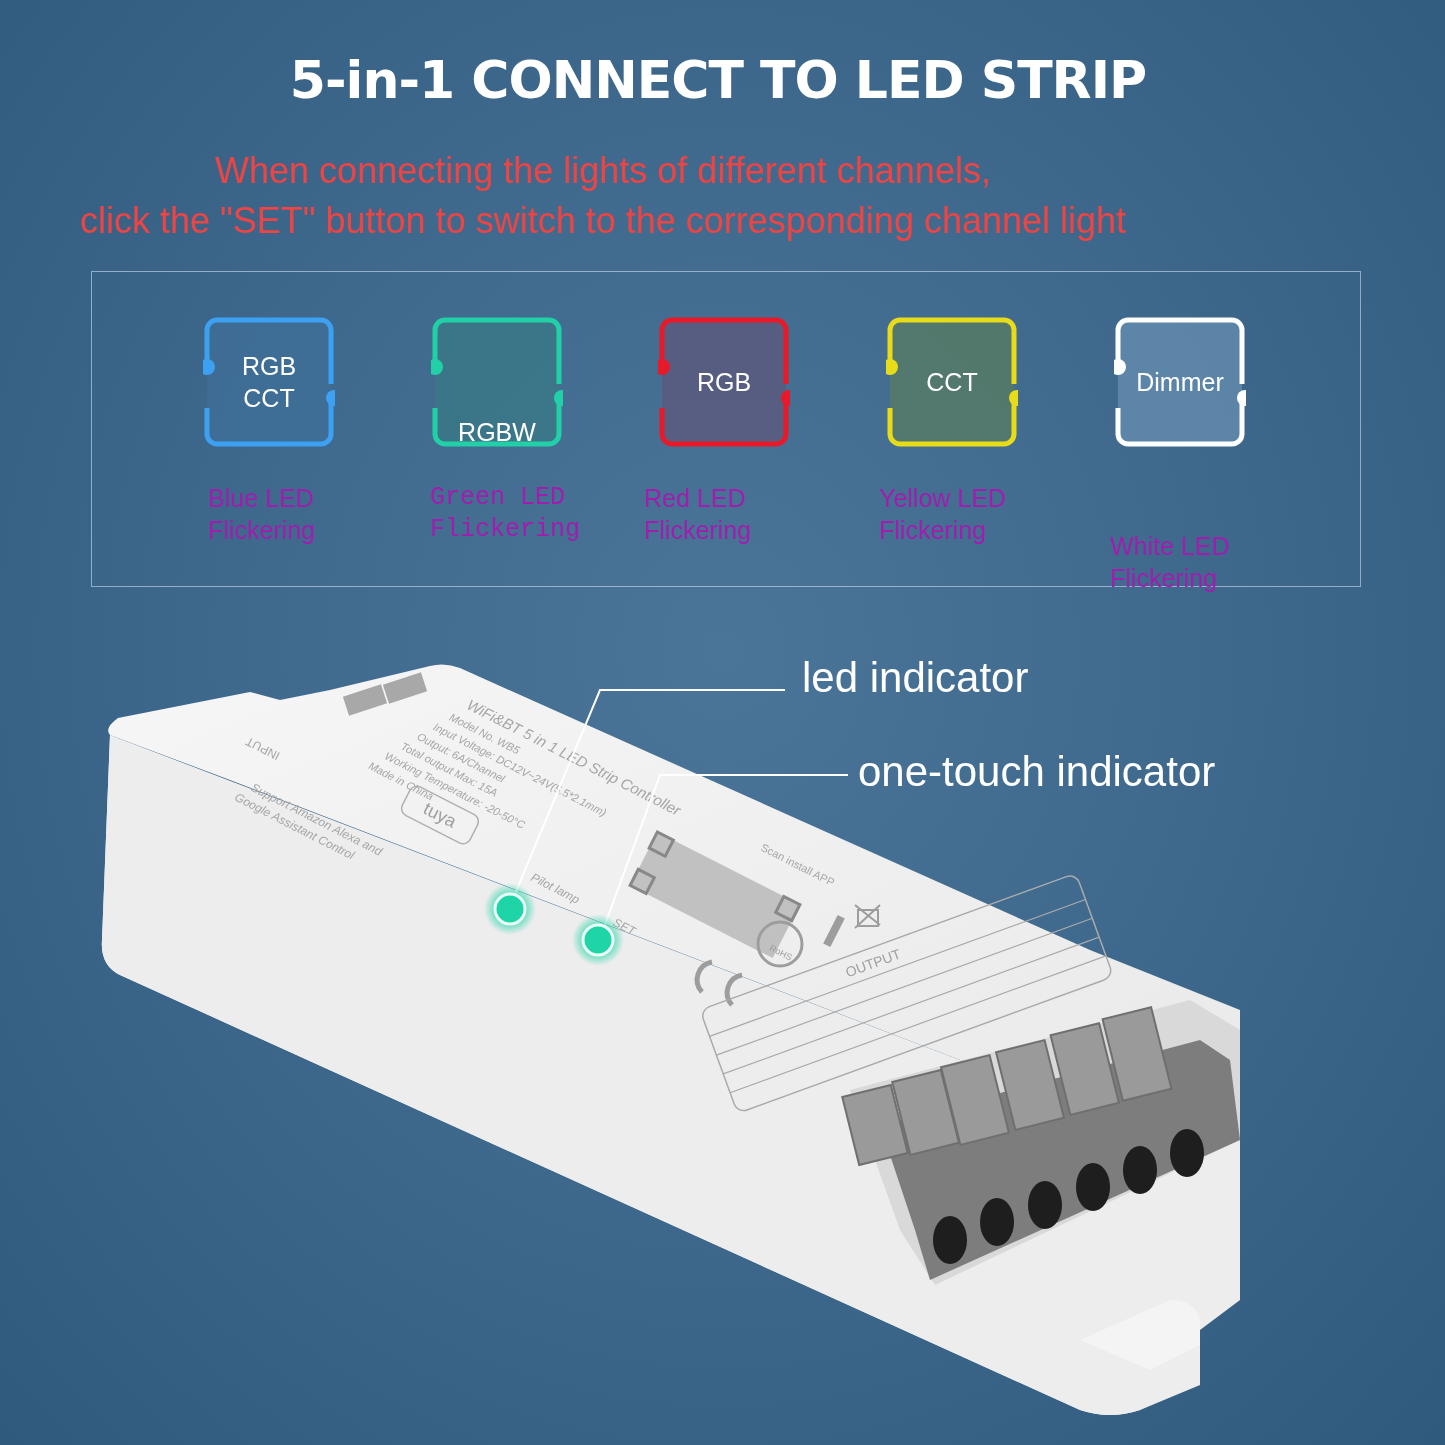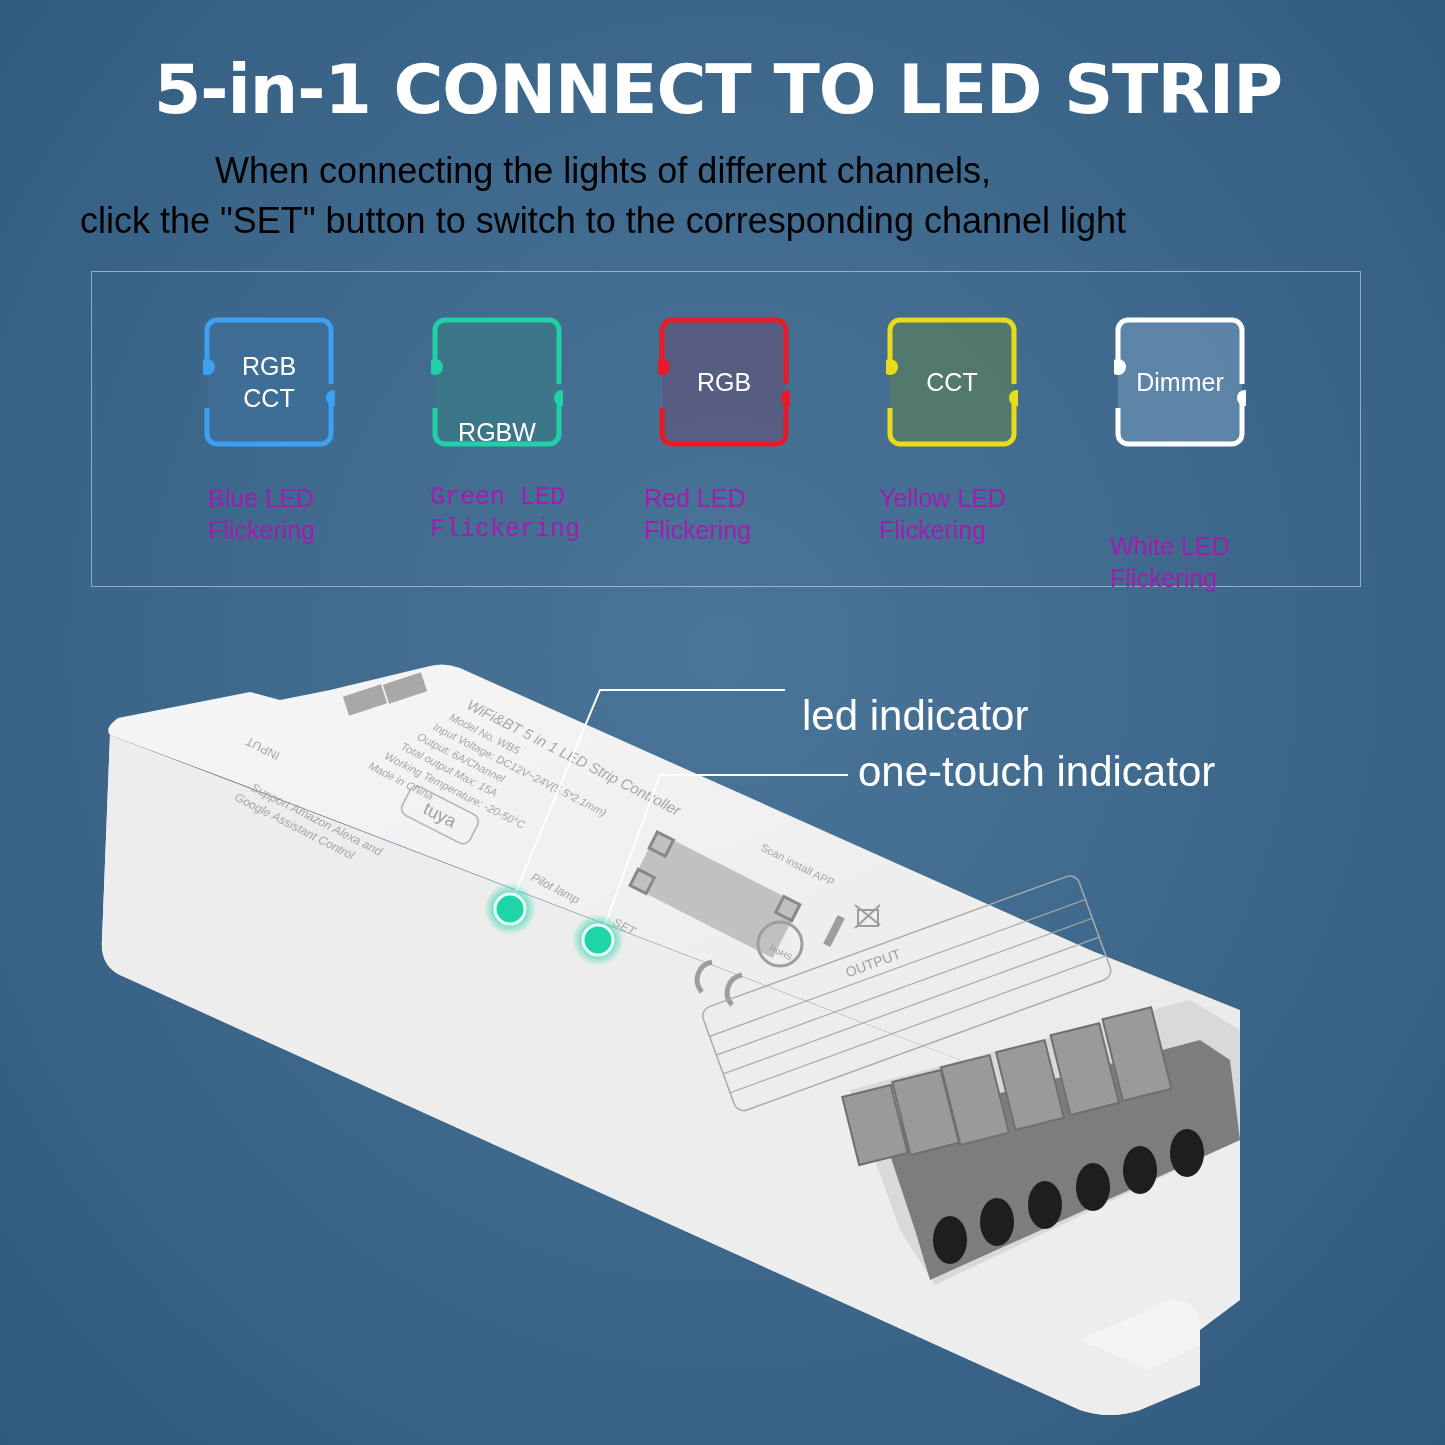--- a/index.html
+++ b/index.html
@@ -3,26 +3,26 @@
 <meta charset="utf-8">
 <style>
   html, body { margin:0; padding:0; }
   body {
     width:1445px; height:1445px; overflow:hidden; position:relative;
     background: radial-gradient(ellipse at 50% 45%, #4a7599 0%, #3f6a8e 45%, #2f5a7e 100%);
     font-family: "Liberation Sans", sans-serif; color:#fff;
   }
   .title {
     position:absolute; left:0; top:50px; width:1436px; text-align:center;
-    font-family:"DejaVu Sans", sans-serif; font-weight:bold; font-size:68px;
+    font-family:"DejaVu Sans", sans-serif; font-weight:bold; font-size:52px;
     letter-spacing:-1px; color:#fff;
   }
   .subtitle {
     position:absolute; left:0; width:1206px; text-align:center;
-    font-family:"Liberation Sans", sans-serif; font-size:36px; color:#000000;
+    font-family:"Liberation Sans", sans-serif; font-size:36px; color:#ef4444;
   }
   .sub1 { top:150px; }
   .sub2 { top:200px; }
   .frame {
     position:absolute; left:91px; top:271px; width:1268px; height:314px;
     border:1.5px solid rgba(220,235,250,0.55);
   }
   .mode {
     position:absolute; top:316px; width:132px; height:132px;
   }
@@ -251,14 +251,14 @@
   <g>
     <circle cx="510" cy="909" r="26" fill="url(#ledGlow)"></circle>
     <circle cx="510" cy="909" r="15" fill="#1fd4a6" stroke="#eafff8" stroke-width="3"></circle>
   </g>
   <g>
     <circle cx="598" cy="940" r="26" fill="url(#ledGlow)"></circle>
     <circle cx="598" cy="940" r="15" fill="#1fd4a6" stroke="#eafff8" stroke-width="3"></circle>
   </g>
 </svg>
 
-<div class="callout" style="left:802px; top:692px;">led indicator</div>
+<div class="callout" style="left:802px; top:654px;">led indicator</div>
 <div class="callout" style="left:858px; top:748px;">one-touch indicator</div>
 
 </body></html>

